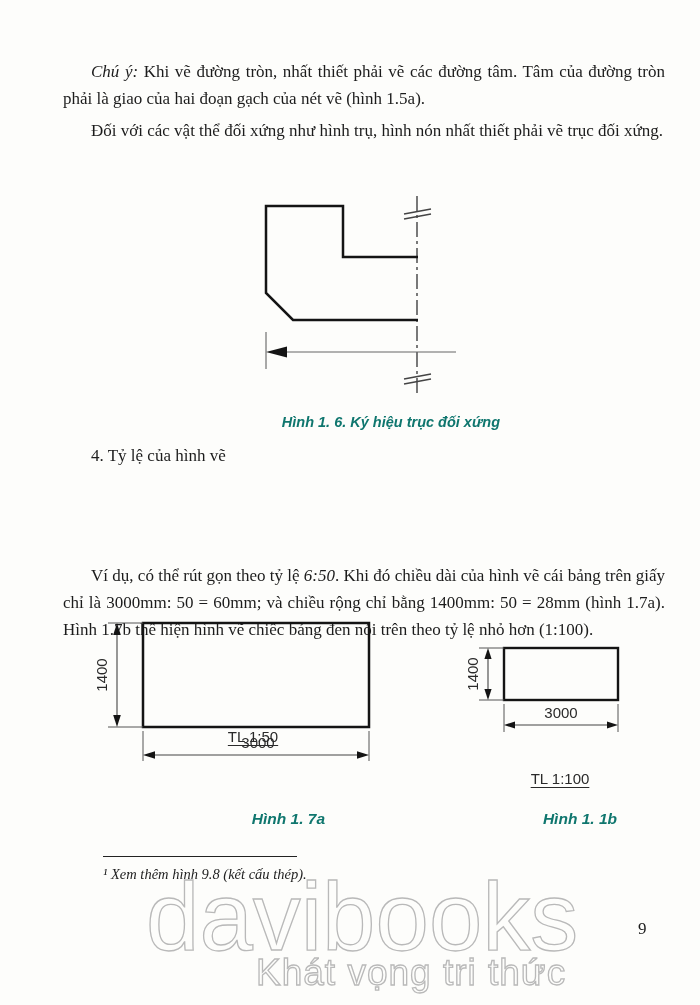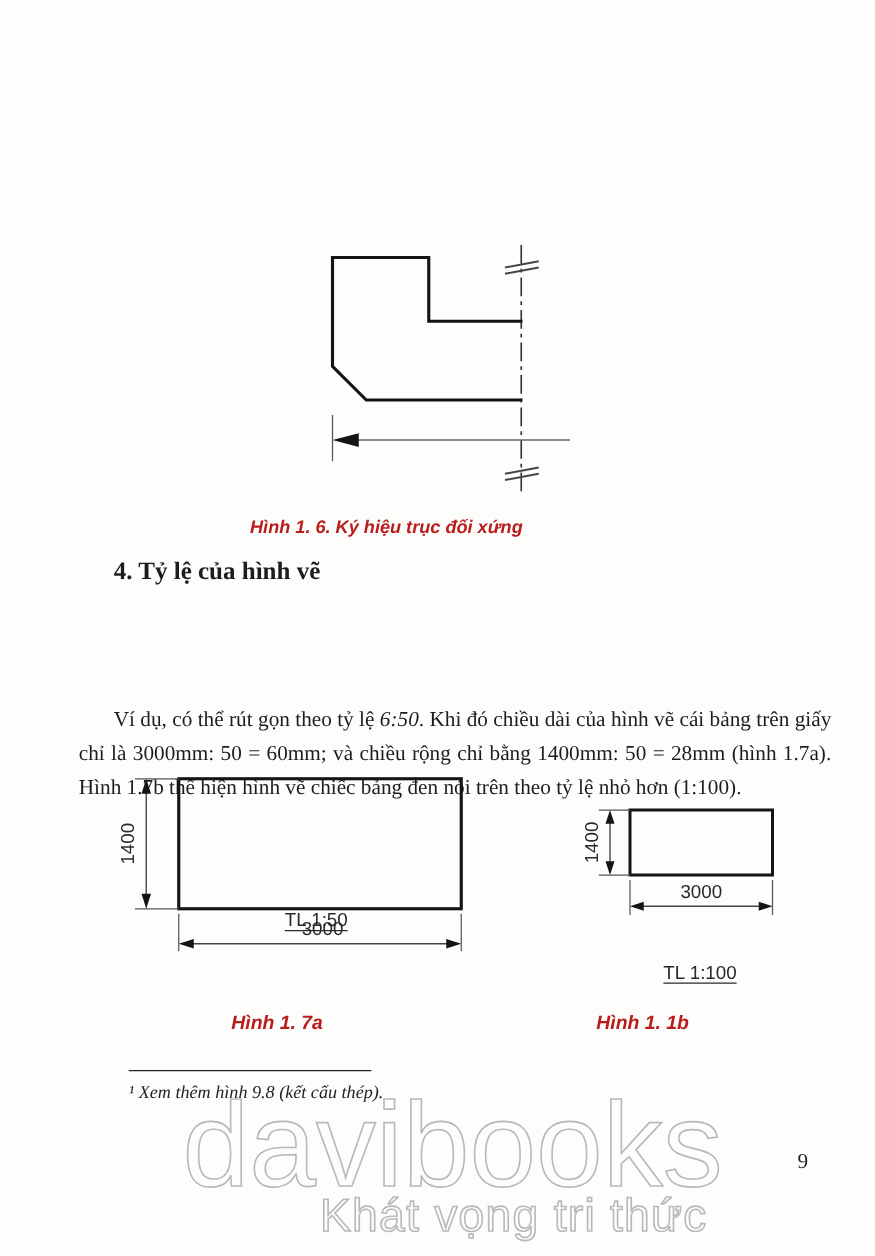--- a/index.html
+++ b/index.html
@@ -16,29 +16,29 @@
     position:absolute;
     left:63px;width:602px;
     font-size:17px;line-height:27px;
     text-align:justify;
     text-indent:28px;
   }
   .italic{font-style:italic;}
   .section-heading{
     position:absolute;
     left:91px;
-    font-size:20px;font-weight:bold;
+    font-size:17px;font-weight:normal;
   }
   .fig-svg{position:absolute;}
   .fig-caption{
     position:absolute;
     font-family:"Liberation Sans", sans-serif;
     font-weight:bold;font-style:italic;
-    font-size:15.5px;color:#b91c1c;
-    text-align:left;
+    font-size:15.5px;color:#0f766e;
+    text-align:right;
   }
   .scale-label{
     position:absolute;
     font-family:"Liberation Sans", sans-serif;
     font-size:15px;color:#2a2a2a;
     text-align:center;
     text-decoration:underline;
     text-underline-offset:3px;
   }
   .footnote-rule{
@@ -78,21 +78,23 @@
   svg text{
     font-family:"Liberation Sans", sans-serif;
     font-size:15px;fill:#2a2a2a;
   }
 </style>
 </head>
 <body>
 
 <div class="page">
 
+  <p class="para" style="top:41px"><span class="italic">Chú ý:</span><span> Khi vẽ đường tròn, nhất thiết phải vẽ các đường tâm. Tâm của đường tròn phải là giao của hai đoạn gạch của nét vẽ (hình 1.5a).</span></p>
 
+  <p class="para" style="top:100px">Đối với các vật thể đối xứng như hình trụ, hình nón nhất thiết phải vẽ trục đối xứng.</p>
 
 
   <svg class="fig-svg" style="left:240px;top:192px" width="240" height="212" viewBox="0 0 240 212">
 
     <line x1="177" y1="4" x2="177" y2="205" stroke="#333" stroke-width="1.3" stroke-dasharray="15 4 3 4"></line>
 
     <line x1="164" y1="22" x2="191" y2="17" stroke="#444" stroke-width="1.6"></line>
     <line x1="164" y1="27" x2="191" y2="22" stroke="#444" stroke-width="1.6"></line>
 
     <line x1="164" y1="187" x2="191" y2="182" stroke="#444" stroke-width="1.6"></line>

